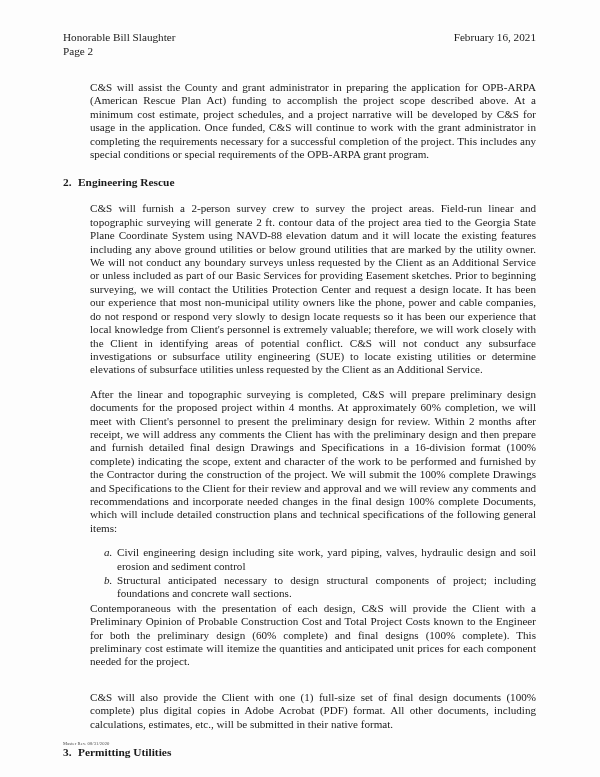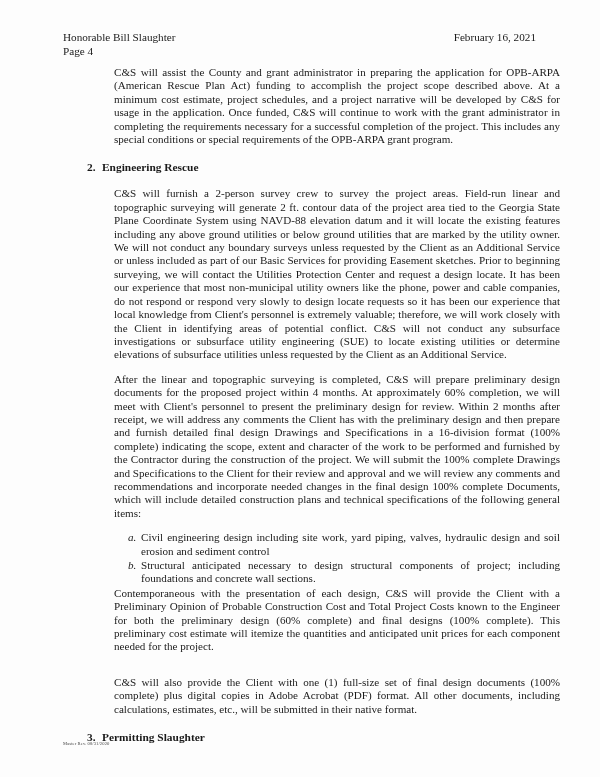--- a/index.html
+++ b/index.html
@@ -29,23 +29,22 @@
   }
   .header-left {
     text-align: left;
   }
   .header-right {
     text-align: left;
   }
   .content {
     position: absolute;
     left: 63px;
-    top: 66px;
+    top: 81px;
     width: 473px;
-    margin-left: 24px;
   }
   p.body {
     margin: 0 0 11px 0;
     padding-left: 27px;
     font-size: 11.1px;
     line-height: 13.4px;
     text-align: justify;
     text-justify: inter-word;
   }
   .heading {
@@ -97,21 +96,21 @@
   }
 </style>
 </head>
 <body>
 
 <div class="page">
 
   <div class="header">
     <div class="header-left">
       <div>Honorable Bill Slaughter</div>
-      <div>Page 4</div>
+      <div>Page 2</div>
     </div>
     <div class="header-right">February 16, 2021</div>
   </div>
 
   <div class="content">
 
     <p class="body">C&amp;S will assist the County and grant administrator in preparing the application for OPB-ARPA (American Rescue Plan Act) funding to accomplish the project scope described above. At a minimum cost estimate, project schedules, and a project narrative will be developed by C&amp;S for usage in the application. Once funded, C&amp;S will continue to work with the grant administrator in completing the requirements necessary for a successful completion of the project. This includes any special conditions or special requirements of the OPB-ARPA grant program.</p>
 
     <div class="heading">
       <span class="num">2.</span>
@@ -134,20 +133,20 @@
     </ul>
 
     <p class="body" style="margin-top:1px;">Contemporaneous with the presentation of each design, C&amp;S will provide the Client with a Preliminary Opinion of Probable Construction Cost and Total Project Costs known to the Engineer for both the preliminary design (60% complete) and final designs (100% complete).  This preliminary cost estimate will itemize the quantities and anticipated unit prices for each component needed for the project.</p>
 
     <div class="spacer-sm"></div>
 
     <p class="body">C&amp;S will also provide the Client with one (1) full-size set of final design documents (100% complete) plus digital copies in Adobe Acrobat (PDF) format.  All other documents, including calculations, estimates, etc., will be submitted in their native format.</p>
 
     <div class="heading">
       <span class="num">3.</span>
-      <span class="htext">Permitting Slaughter</span>
+      <span class="htext">Permitting Utilities</span>
     </div>
 
   </div>
 
   <div class="footer">Master Rev. 08/31/2020</div>
 
 </div>
 
 </body></html>

